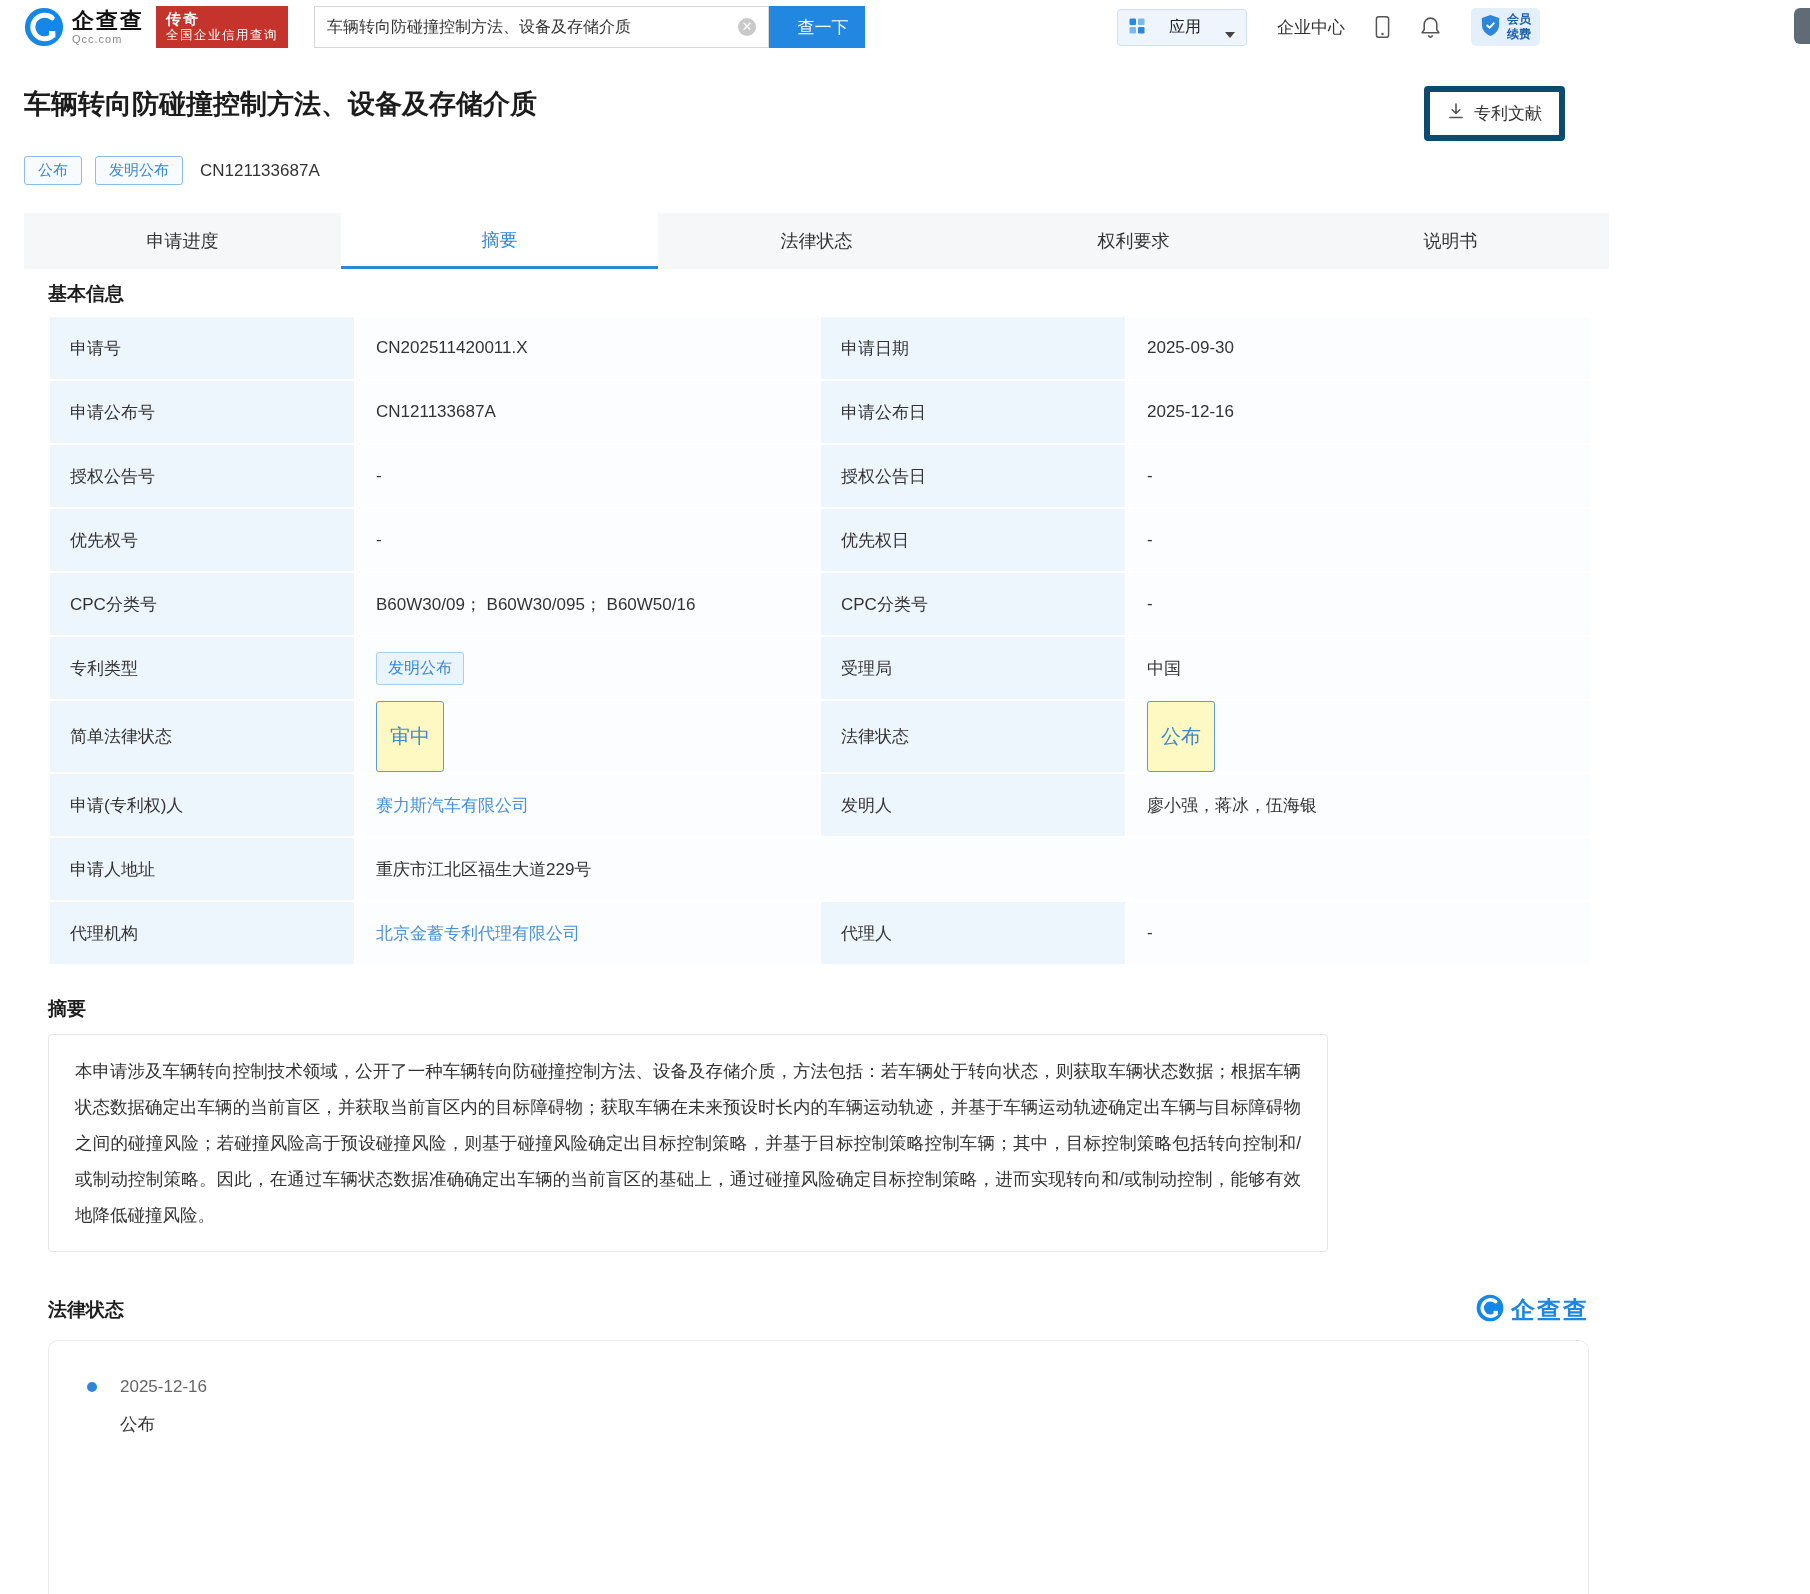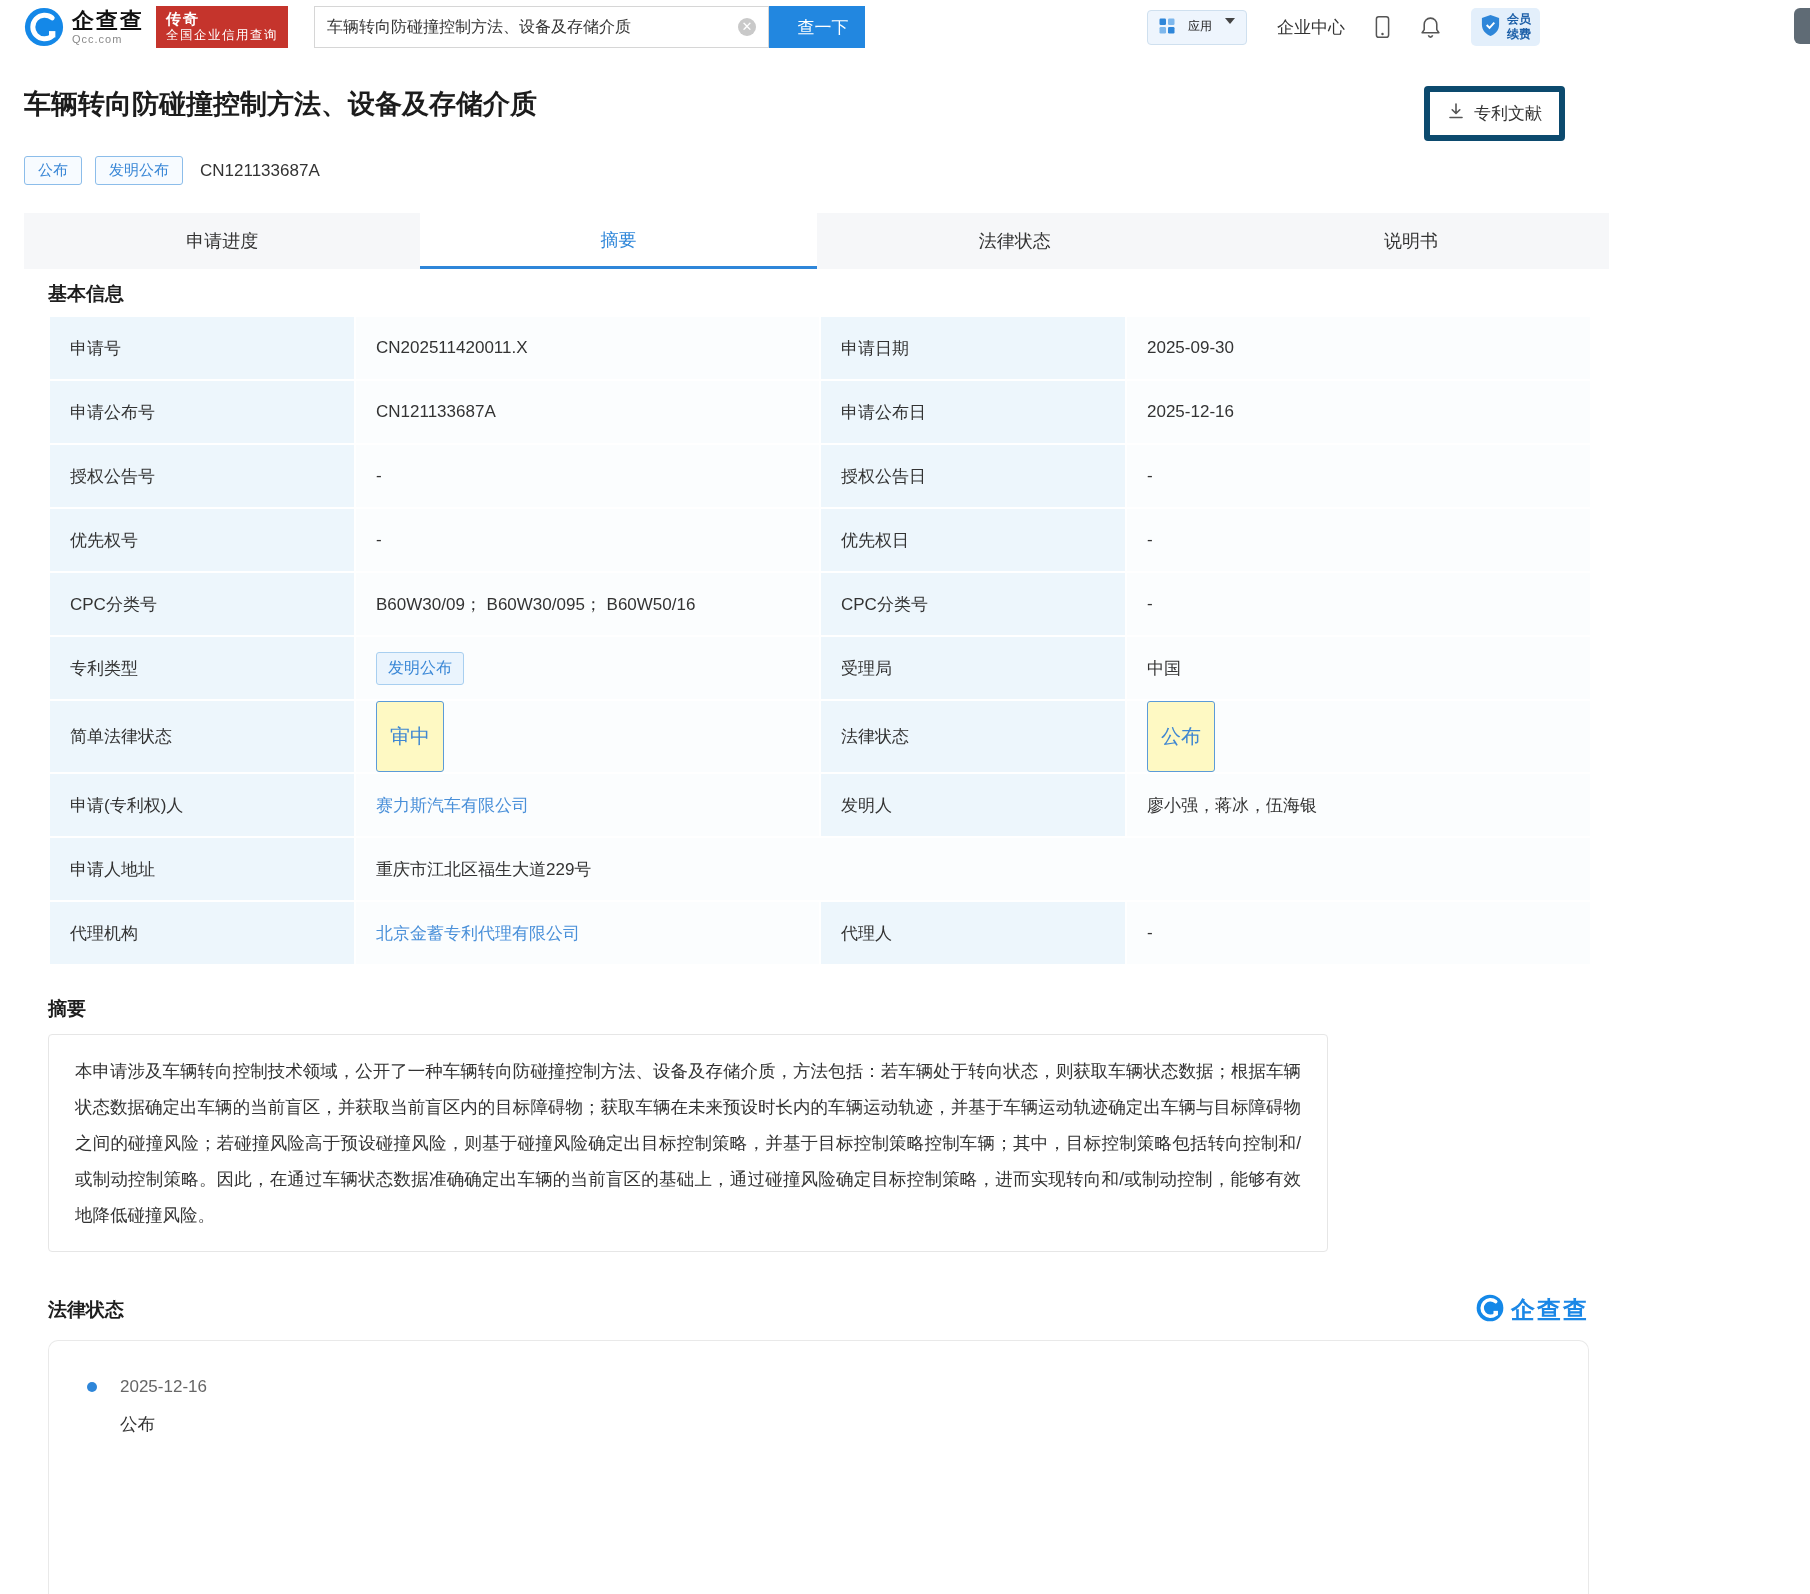--- a/index.html
+++ b/index.html
@@ -20,21 +20,21 @@
   .red-badge .l1 { font-size: 15px; font-weight: bold; letter-spacing: 2px; line-height: 1.15; }
   .red-badge .l2 { font-size: 12.5px; letter-spacing: 1.5px; line-height: 1.2; }
 
   .search-wrap { display: flex; margin-left: 26px; }
   .search-box { width: 455px; height: 42px; border: 1px solid #d6d6d6; display: flex; align-items: center; padding: 0 12px; background: #fff; }
   .search-input { flex: 1; border: none; outline: none; font-size: 16px; color: #333; font-family: inherit; background: transparent; }
   .clear-icon { width: 18px; height: 18px; border-radius: 50%; background: #c9c9c9; color: #fff; font-size: 13px; line-height: 17px; text-align: center; cursor: pointer; flex: 0 0 auto; }
   .search-btn { width: 96px; height: 42px; background: #2287e0; color: #fff; border: none; font-size: 17px; font-family: inherit; cursor: pointer; padding-left: 12px; }
 
   .nav { display: flex; align-items: center; margin-left: auto; margin-right: 270px; gap: 30px; }
-  .app-btn { display: flex; align-items: flex-start; gap: 13px; border: 1px solid #cfe0ef; background: #eef5fd; border-radius: 4px; padding: 7px 11px; font-size: 12px; color: #222; cursor: pointer; }
+  .app-btn { display: flex; align-items: flex-end; gap: 24px; border: 1px solid #cfe0ef; background: #eef5fd; border-radius: 4px; padding: 7px 11px; font-size: 16px; color: #222; cursor: pointer; }
   .caret { width: 0; height: 0; border-left: 5px solid transparent; border-right: 5px solid transparent; border-top: 6px solid #444; }
   .nav-link { font-size: 17px; color: #333; cursor: pointer; white-space: nowrap; }
   .icon-btn { display: flex; align-items: center; cursor: pointer; }
   .member-badge { display: flex; align-items: center; gap: 6px; background: #e3effb; border-radius: 5px; padding: 4px 9px; cursor: pointer; }
   .member-text { font-size: 12px; font-weight: bold; color: #1c5fa8; line-height: 1.25; }
   .side-widget { position: absolute; right: 0; top: 8px; width: 16px; height: 36px; background: #5f6b75; border-radius: 6px 0 0 6px; cursor: pointer; }
 
   
   .page { padding: 0 24px; }
   .title-row { display: flex; justify-content: space-between; align-items: flex-start; margin-top: 32px; width: 1541px; }
@@ -169,20 +169,21 @@
   <div class="tags-row">
     <span class="top-tag">公布</span>
     <span class="top-tag">发明公布</span>
     <span class="pub-number">CN121133687A</span>
   </div>
 
   <div class="tabs">
     <div class="tab">申请进度</div>
     <div class="tab active">摘要</div>
     <div class="tab">法律状态</div>
+    <div class="tab">权利要求</div>
     <div class="tab">说明书</div>
   </div>
 
   <div class="section-title bi-title">基本信息</div>
 
   <table class="info-table">
     <colgroup>
         <col class="col-l">
         <col class="col-v">
         <col class="col-l">

